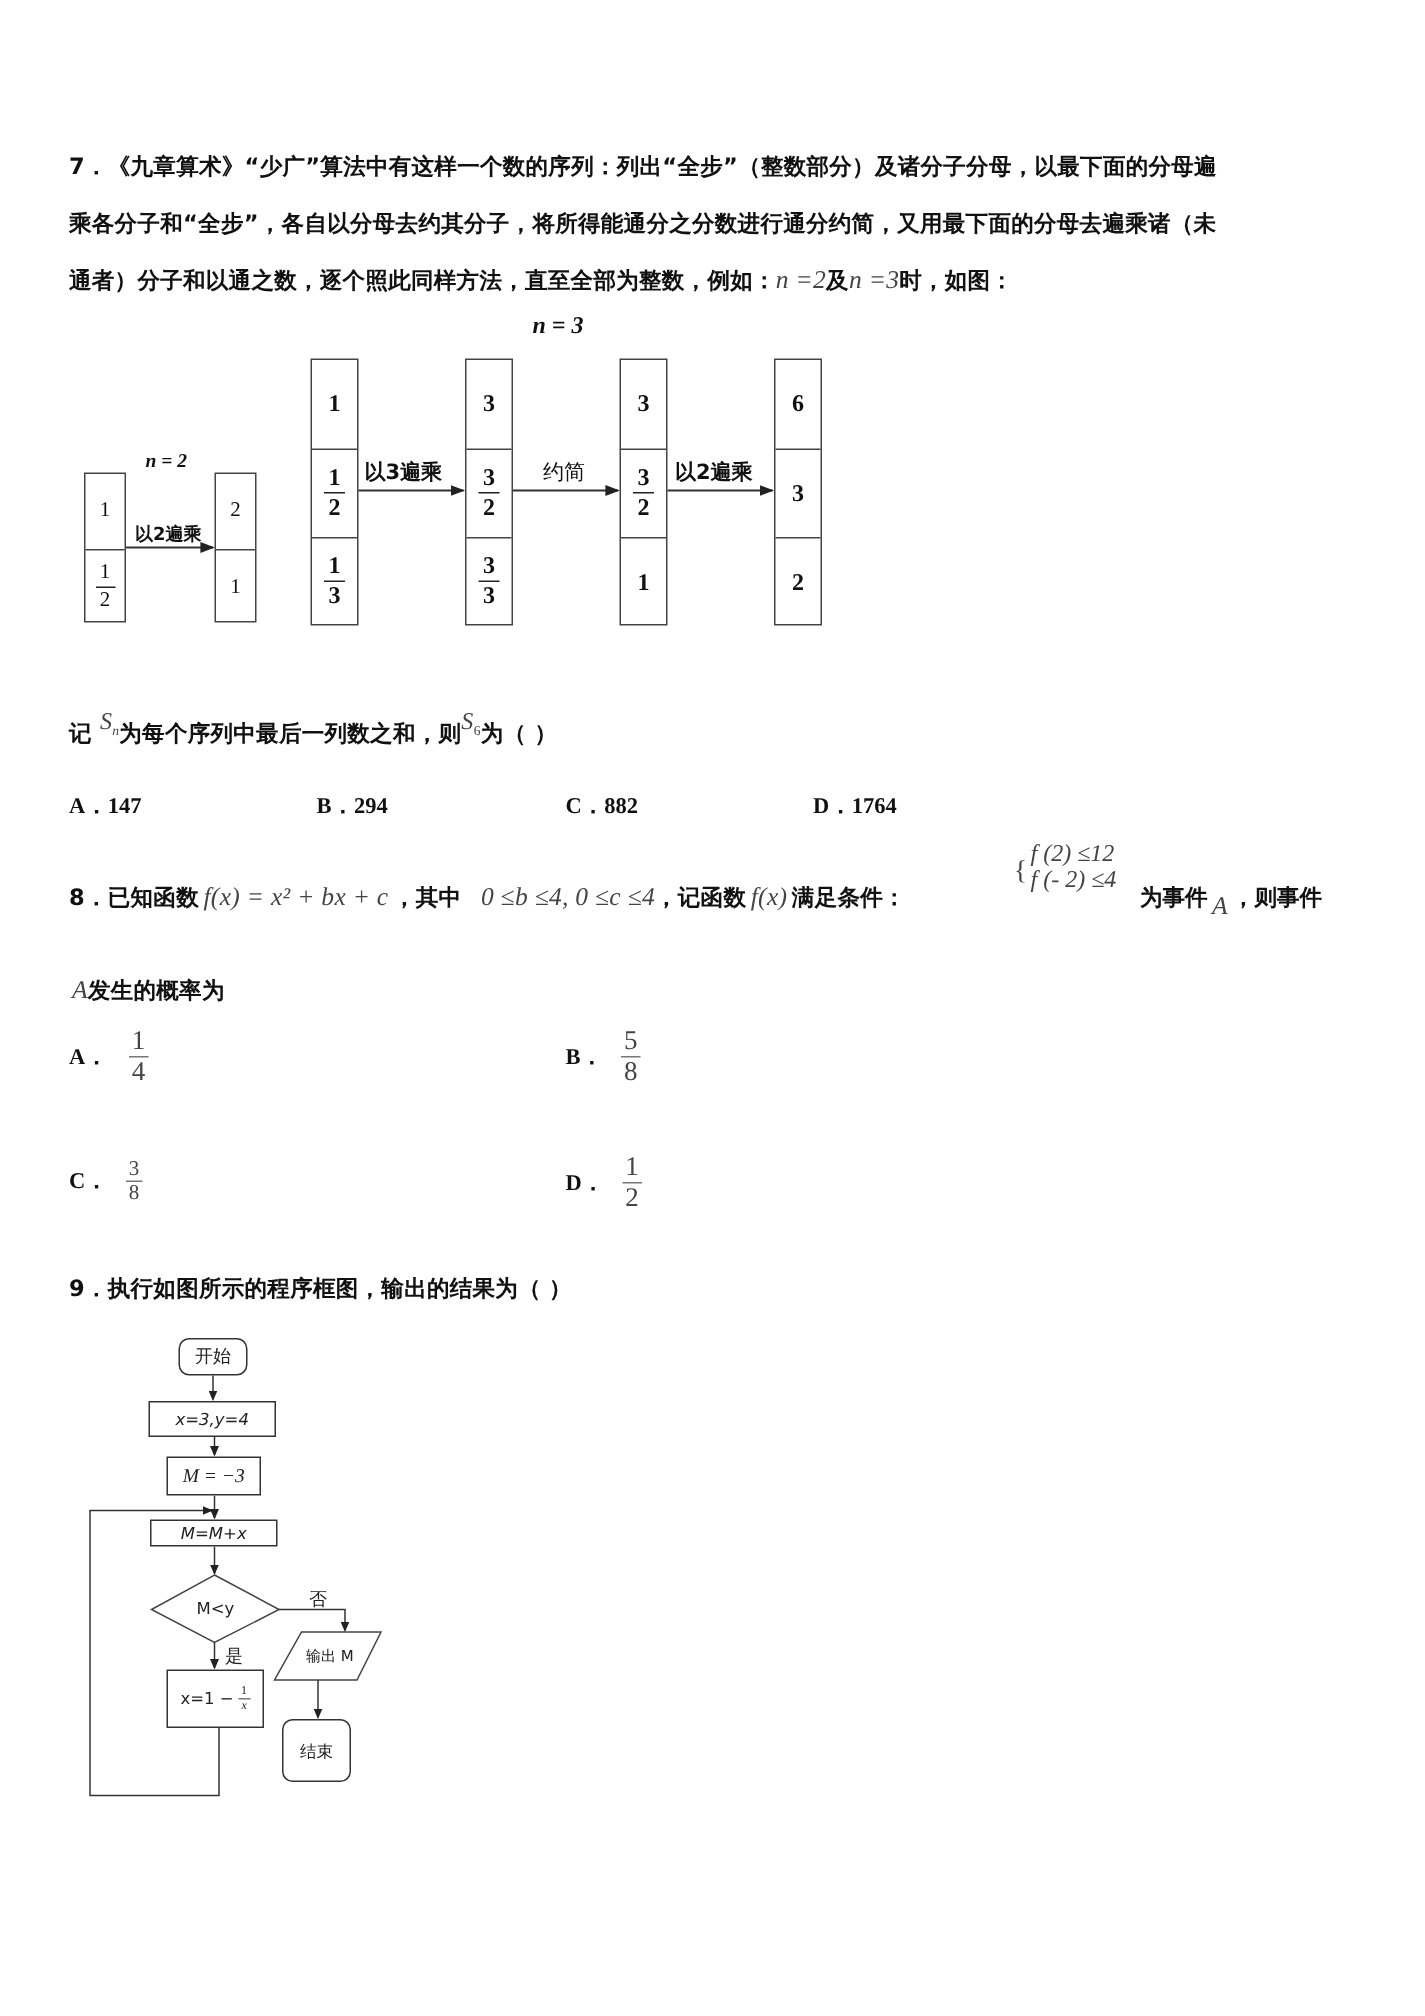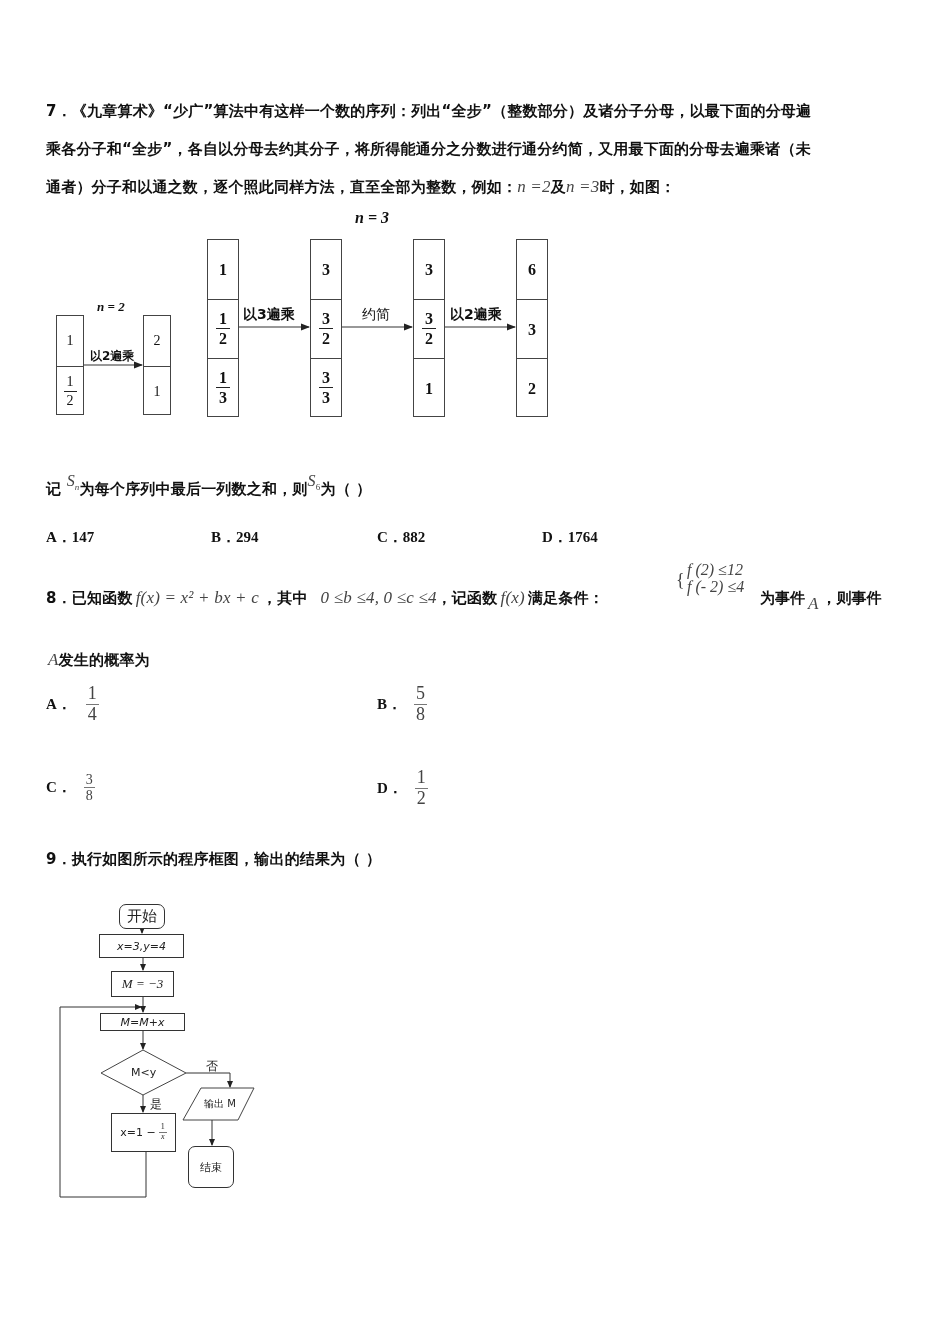--- a/index.html
+++ b/index.html
@@ -219,21 +219,21 @@
 
     <polyline points="186,1073 230,1073 230,1087" fill="none" stroke="#333" stroke-width="1" marker-end="url(#fa)"></polyline>
 
     <polygon points="201,1088 254,1088 238,1120 183,1120" fill="#fff" stroke="#444" stroke-width="1"></polygon>
 
     <line x1="212" y1="1120" x2="212" y2="1145" stroke="#333" stroke-width="1" marker-end="url(#fa)"></line>
 
     <polyline points="146,1152 146,1197 60,1197 60,1007 141,1007" fill="none" stroke="#333" stroke-width="1" marker-end="url(#fa)"></polyline>
   </svg>
 
-  <div class="fc-box fc-round" style="left:119px;top:892px;width:46px;height:25px;font-size:15px;margin-top:12px;">开始</div>
+  <div class="fc-box fc-round" style="left:119px;top:892px;width:46px;height:25px;font-size:12px;">开始</div>
   <div class="fc-box" style="left:99px;top:934px;width:85px;height:24px;font-style:italic;">x=3,y=4</div>
   <div class="fc-box" style="left:111px;top:971px;width:63px;height:26px;font-family:'Liberation Serif',serif;font-style:italic;font-size:13px;">M = −3</div>
   <div class="fc-box" style="left:100px;top:1013px;width:85px;height:18px;font-style:italic;">M=M+x</div>
   <div class="fc-lbl" style="left:131px;top:1066px;font-size:11px;">M&lt;y</div>
   <div class="fc-lbl" style="left:206px;top:1058px;">否</div>
   <div class="fc-lbl" style="left:150px;top:1096px;">是</div>
   <div class="fc-lbl" style="left:204px;top:1097px;font-size:10px;">输出 M</div>
   <div class="fc-box" style="left:111px;top:1113px;width:65px;height:39px;">
     <span style="font-size:11px;">x=1 −</span>
     <span class="frac" style="font-size:8px;margin-left:3px;color:#222;">

